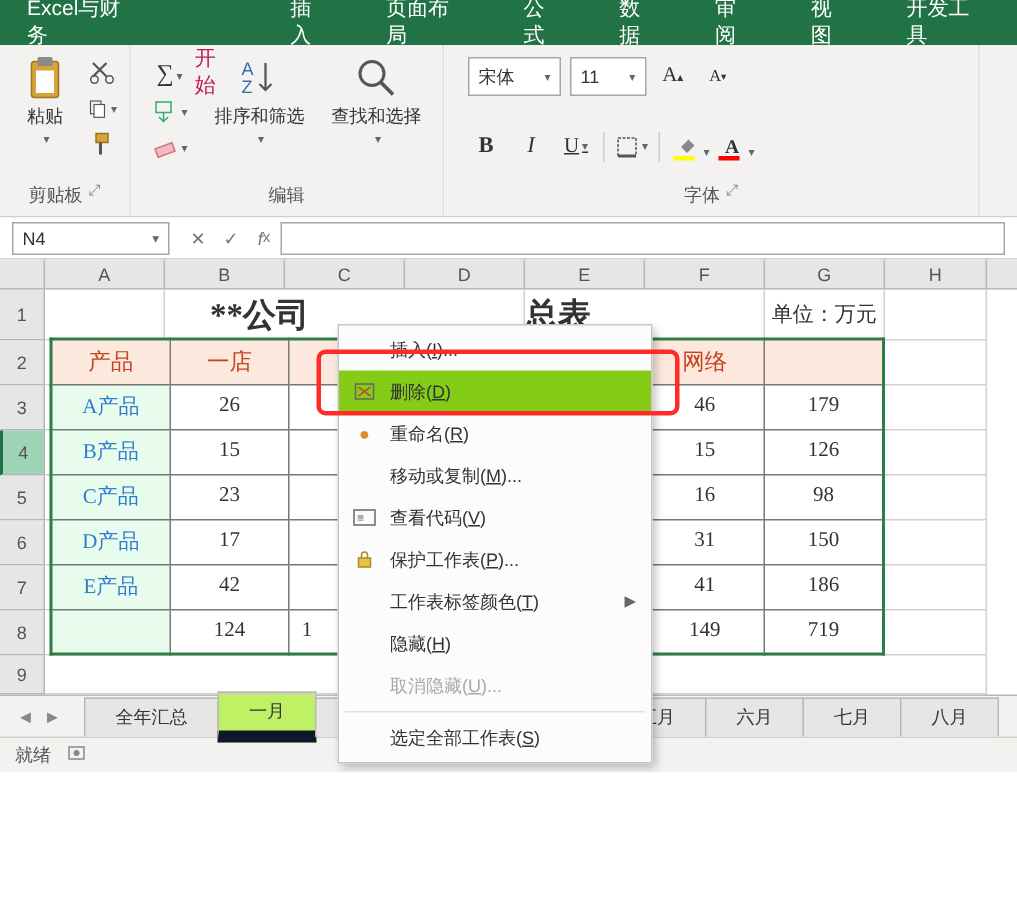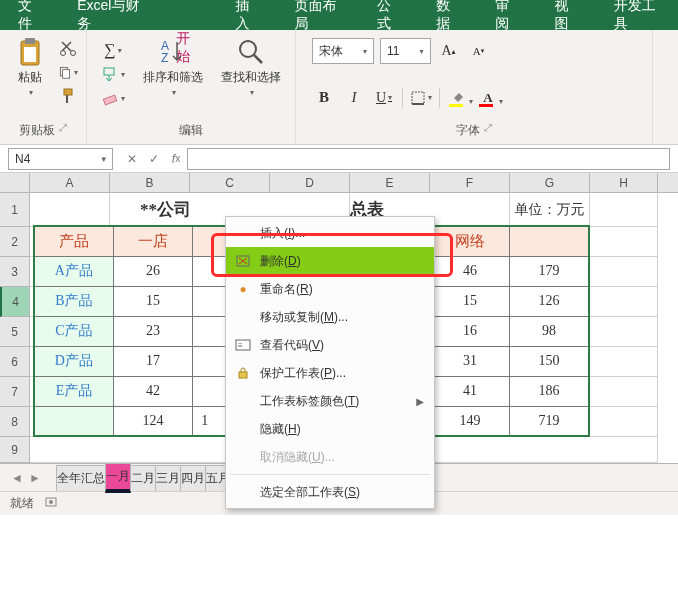--- a/index.html
+++ b/index.html
@@ -104,21 +104,21 @@
   .grid-wrap { position: relative; }
   .col-headers { display:flex; background:#e6e6e6; border-bottom:1px solid #b7b7b7; height:20px; margin-left:30px; }
   .col-headers .ch { border-right:1px solid #b7b7b7; text-align:center; line-height:20px; color:#555; }
   .select-all-corner { position:absolute; left:0; top:0; width:30px; height:20px; background:#e6e6e6; border-right:1px solid #b7b7b7; border-bottom:1px solid #b7b7b7; }
   .rows { }
   .row { display:flex; }
   .rh { width:30px; background:#e6e6e6; border-right:1px solid #b7b7b7; border-bottom:1px solid #b7b7b7; text-align:center; color:#555; display:flex; align-items:center; justify-content:center; }
   .rh.sel { background: #9fd5b7; border-left: 2px solid #217346; }
   .tcell { border-right:1px solid #d4d0c8; border-bottom:1px solid #d4d0c8; display:flex; align-items:center; justify-content:center; font-size:13px; }
 
-  .data-title { font-size: 17px; font-weight: bold; font-family: "SimSun", serif; }
+  .data-title { font-size: 22px; font-weight: bold; font-family: "SimSun", serif; }
   .unit-text { font-size: 14px; font-family: "SimSun", serif; }
 
   .dtable { position: absolute; border: 2.5px solid #2e7d47; }
   .dhdr { background: #fce8dc; color: #c44321; font-weight: normal; font-family: "SimSun", serif; font-size: 15px; border:1px solid #777; text-align:center; }
   .dprod { background: #e8fcee; color: #2f7bcc; font-family: "SimSun", serif; font-size: 14px; border:1px solid #777; text-align:center; }
   .dcell { background: #fff; border:1px solid #777; text-align:center; font-size: 14px; font-family: "SimSun", serif; }
 
   .context-menu {
     position: absolute;
     background: #fcfcfc;
@@ -146,37 +146,36 @@
     pointer-events: none;
   }
 
   .sheet-tabs {
     display:flex; align-items:center; height:28px;
     border-top:1px solid #b7b7b7; background:#f3f2f1;
     padding-left: 8px; gap: 0;
   }
   .sheet-tabs .nav-ar { width:18px; text-align:center; color:#888; cursor:pointer; }
   .sheet-tab {
-    padding: 4px 0; border:1px solid #b7b7b7; border-bottom:none;
+    padding: 4px 20px; border:1px solid #b7b7b7; border-bottom:none;
     background:#e6e6e6; cursor:pointer; font-size:12px;
     margin-right:-1px;
   }
-  .sheet-tab.active { background:#ec4899; border-bottom:4px solid #0f172a; }
+  .sheet-tab.active { background:#bef264; border-bottom:8px solid #0f172a; }
   .status-bar {
     height:24px; background:#f3f2f1; border-top:1px solid #d4d0c8;
     display:flex; align-items:center; padding:0 10px; gap:10px; font-size:12px; color:#555;
   }
 
   u.accel { text-decoration: underline; }
 </style>
 </head>
 <body>
 
 <div class="ribbon-tabs">
-  <div class="tab">文件</div>
   <div class="tab">Excel与财务</div>
   <div class="tab active">开始</div>
   <div class="tab">插入</div>
   <div class="tab">页面布局</div>
   <div class="tab">公式</div>
   <div class="tab">数据</div>
   <div class="tab">审阅</div>
   <div class="tab">视图</div>
   <div class="tab">开发工具</div>
 </div>

